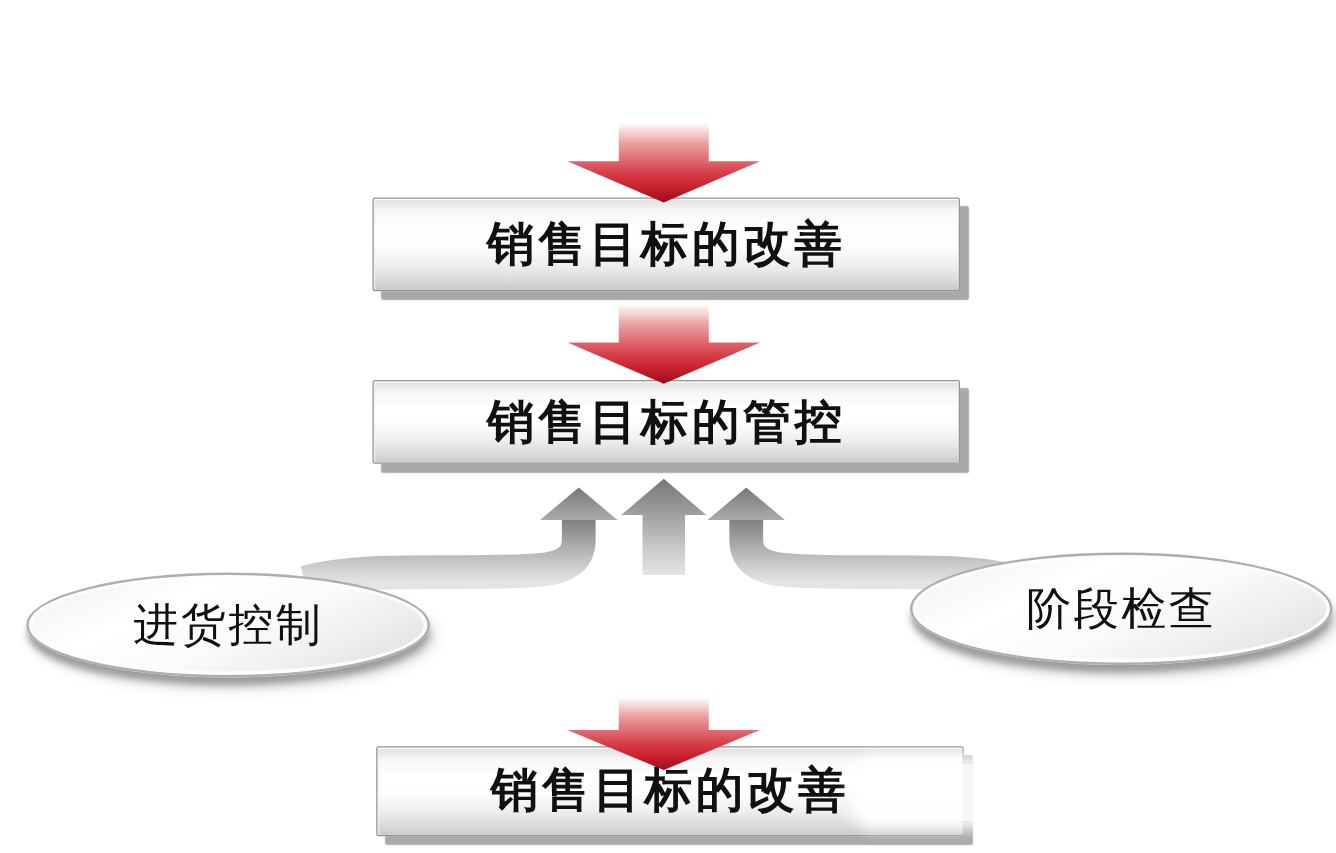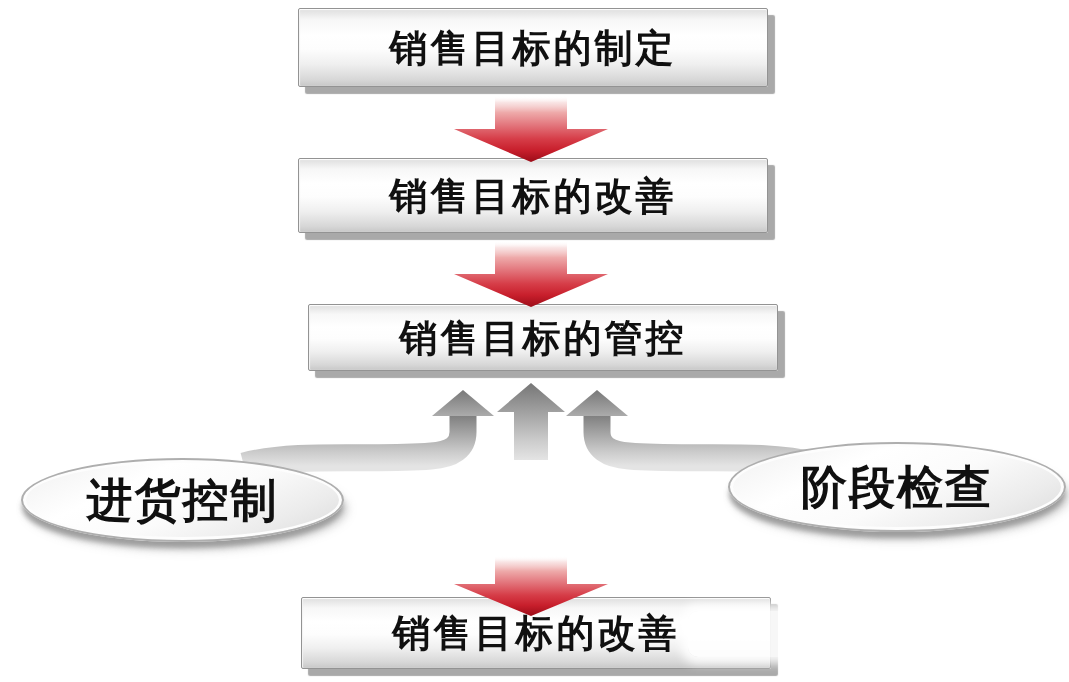--- a/index.html
+++ b/index.html
@@ -26,21 +26,21 @@
 
   
   .ell{
     position:absolute;z-index:3;border-radius:50%;
     border:2px solid #aeaeae;
     background:linear-gradient(155deg,#efefef 0%,#ffffff 32%,#fbfbfb 55%,#ececec 78%,#d9d9d9 100%);
     box-shadow:0 7px 5px -1px rgba(118,118,118,.6), 4px 9px 9px rgba(140,140,140,.35), inset 0 0 0 3px #fdfdfd;
     display:flex;align-items:center;justify-content:center;
   }
   .ell-label{
-    font-size:46px;font-weight:700;color:#101010;letter-spacing:2px;line-height:1;
+    font-size:36px;font-weight:400;color:#101010;letter-spacing:2px;line-height:1;
     white-space:nowrap;
   }
 
   
   .smudge{
     position:absolute;z-index:5;left:688px;top:611px;width:352px;height:46px;
     background:rgba(255,255,255,.9);border-radius:10px;
     box-shadow:0 0 10px 7px rgba(255,255,255,.88);
   }
 </style>
@@ -65,29 +65,26 @@
 
     <path d="M 463,411 L 463,432 Q 463,454 431,456 C 370,461 298,452 244,466" fill="none" stroke="url(#grayg)" stroke-width="27"></path>
     <polygon points="432,416 463,390 494,416" fill="url(#grayhead)"></polygon>
 
     <polygon points="514,460 514,412 497,412 531,383 565,412 548,412 548,460" fill="url(#grayg)"></polygon>
 
     <path d="M 597,411 L 597,432 Q 597,454 629,456 C 690,461 762,452 816,466" fill="none" stroke="url(#grayg)" stroke-width="27"></path>
     <polygon points="566,416 597,390 628,416" fill="url(#grayhead)"></polygon>
   </svg>
 
-  <div class="fbox" style="left:298px;top:8px;width:468px;height:77px;">
-    <span class="fbox-label">销售目标的制定</span>
-  </div>
 
   <div class="fbox" style="left:298px;top:158px;width:468px;height:73px;">
     <span class="fbox-label">销售目标的改善</span>
   </div>
 
-  <div class="fbox" style="left:308px;top:304px;width:468px;height:65px;align-items:center;">
+  <div class="fbox" style="left:298px;top:304px;width:468px;height:65px;align-items:center;">
     <span class="fbox-label">销售目标的管控</span>
   </div>
 
   <div class="fbox" style="left:301px;top:597px;width:468px;height:70px;">
     <span class="fbox-label">销售目标的改善</span>
   </div>
 
   <div class="ell" style="left:21px;top:458px;width:319px;height:80px;">
     <span class="ell-label">进货控制</span>
   </div>

